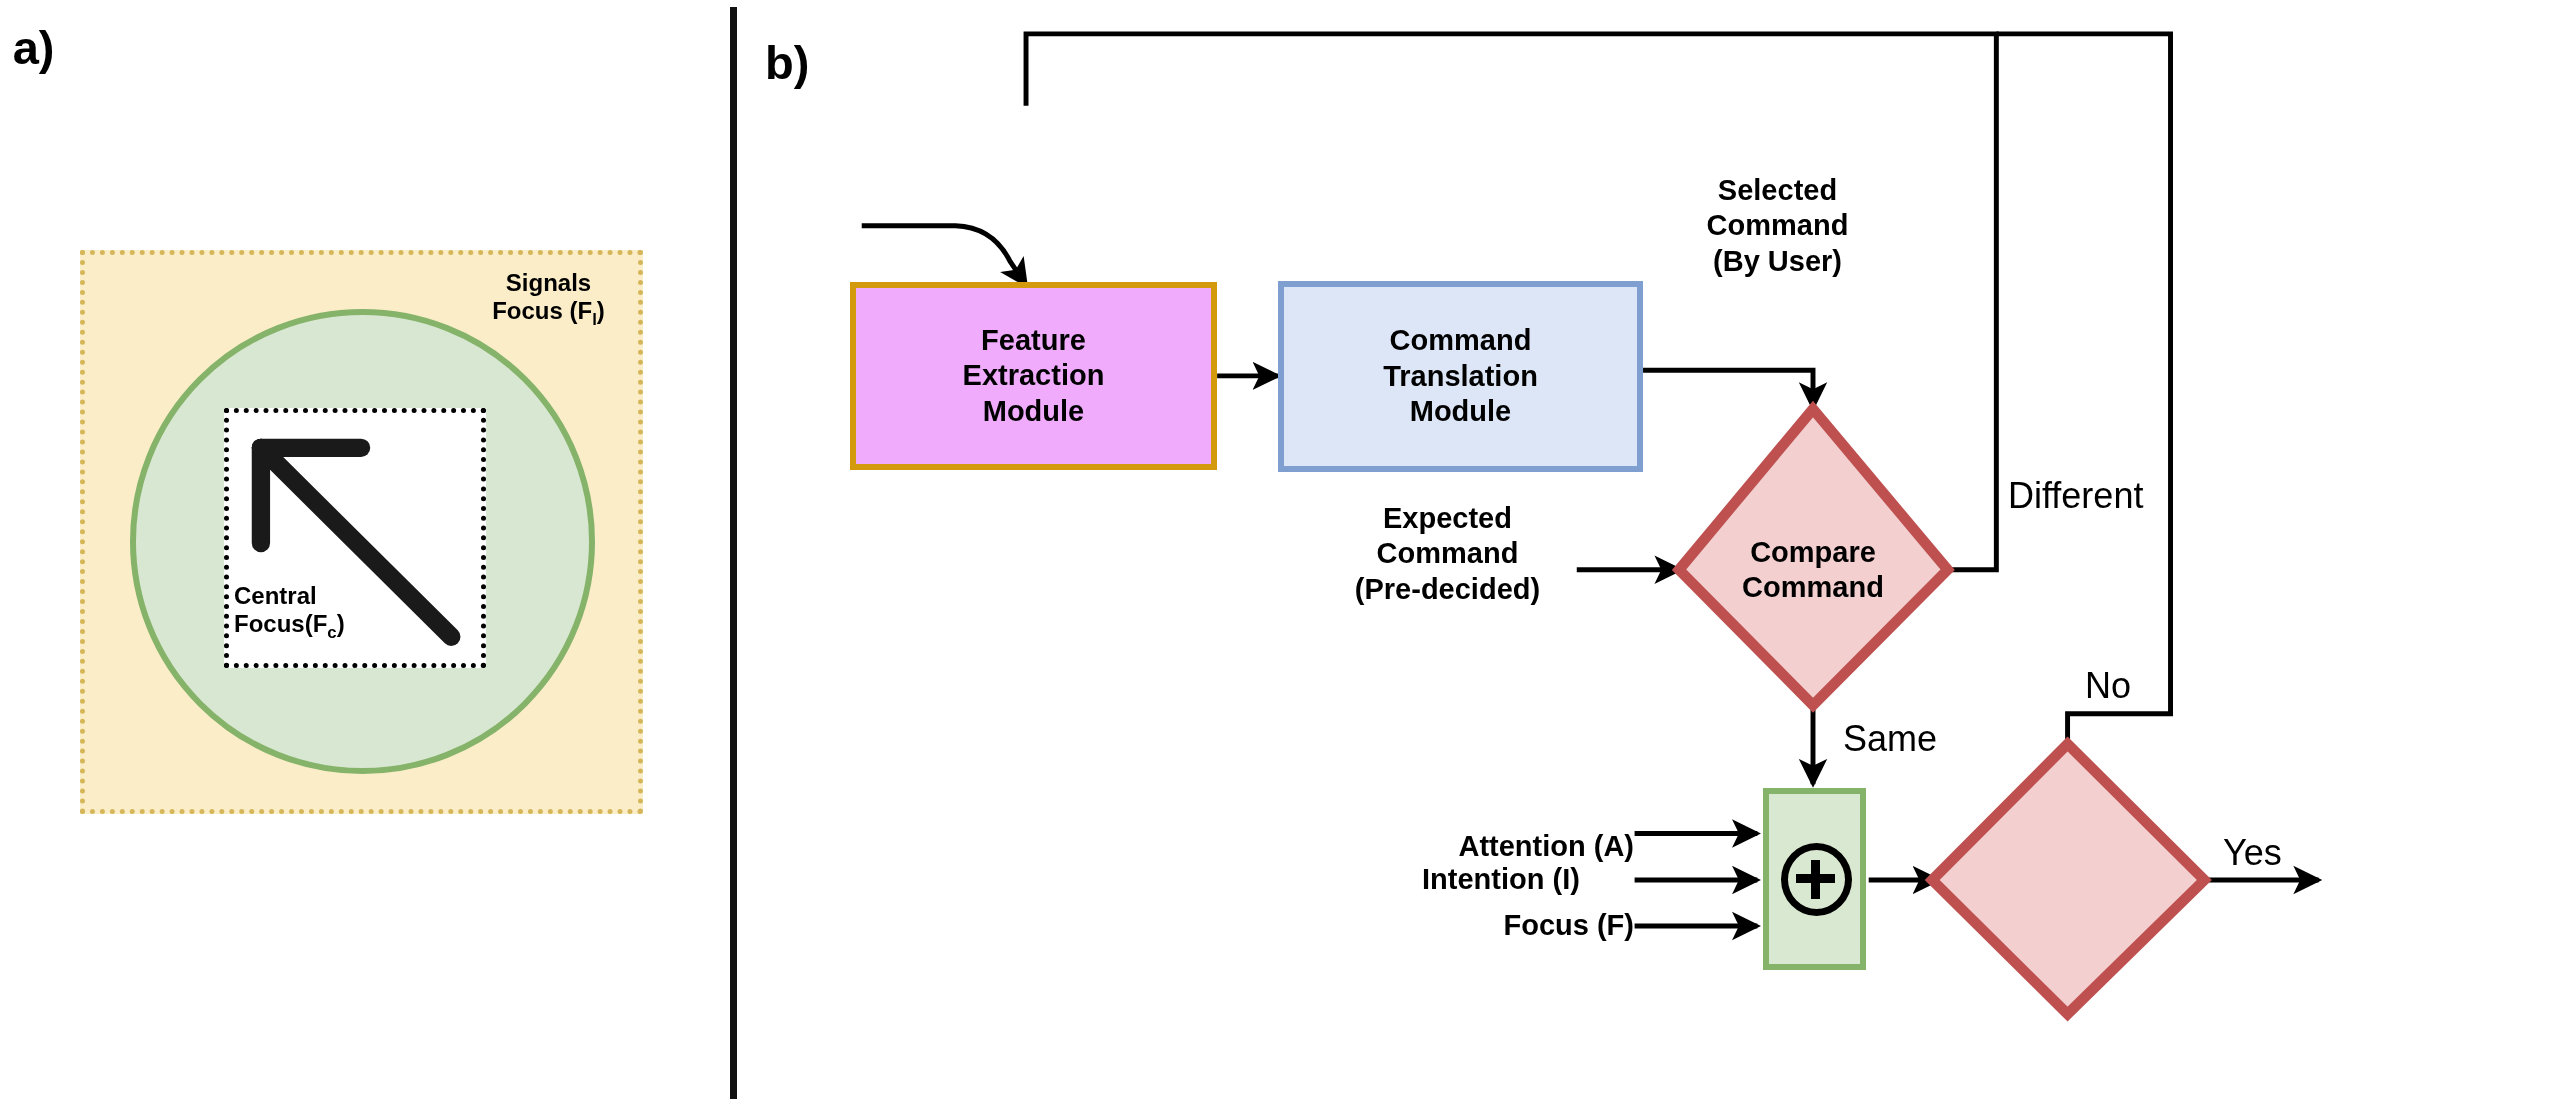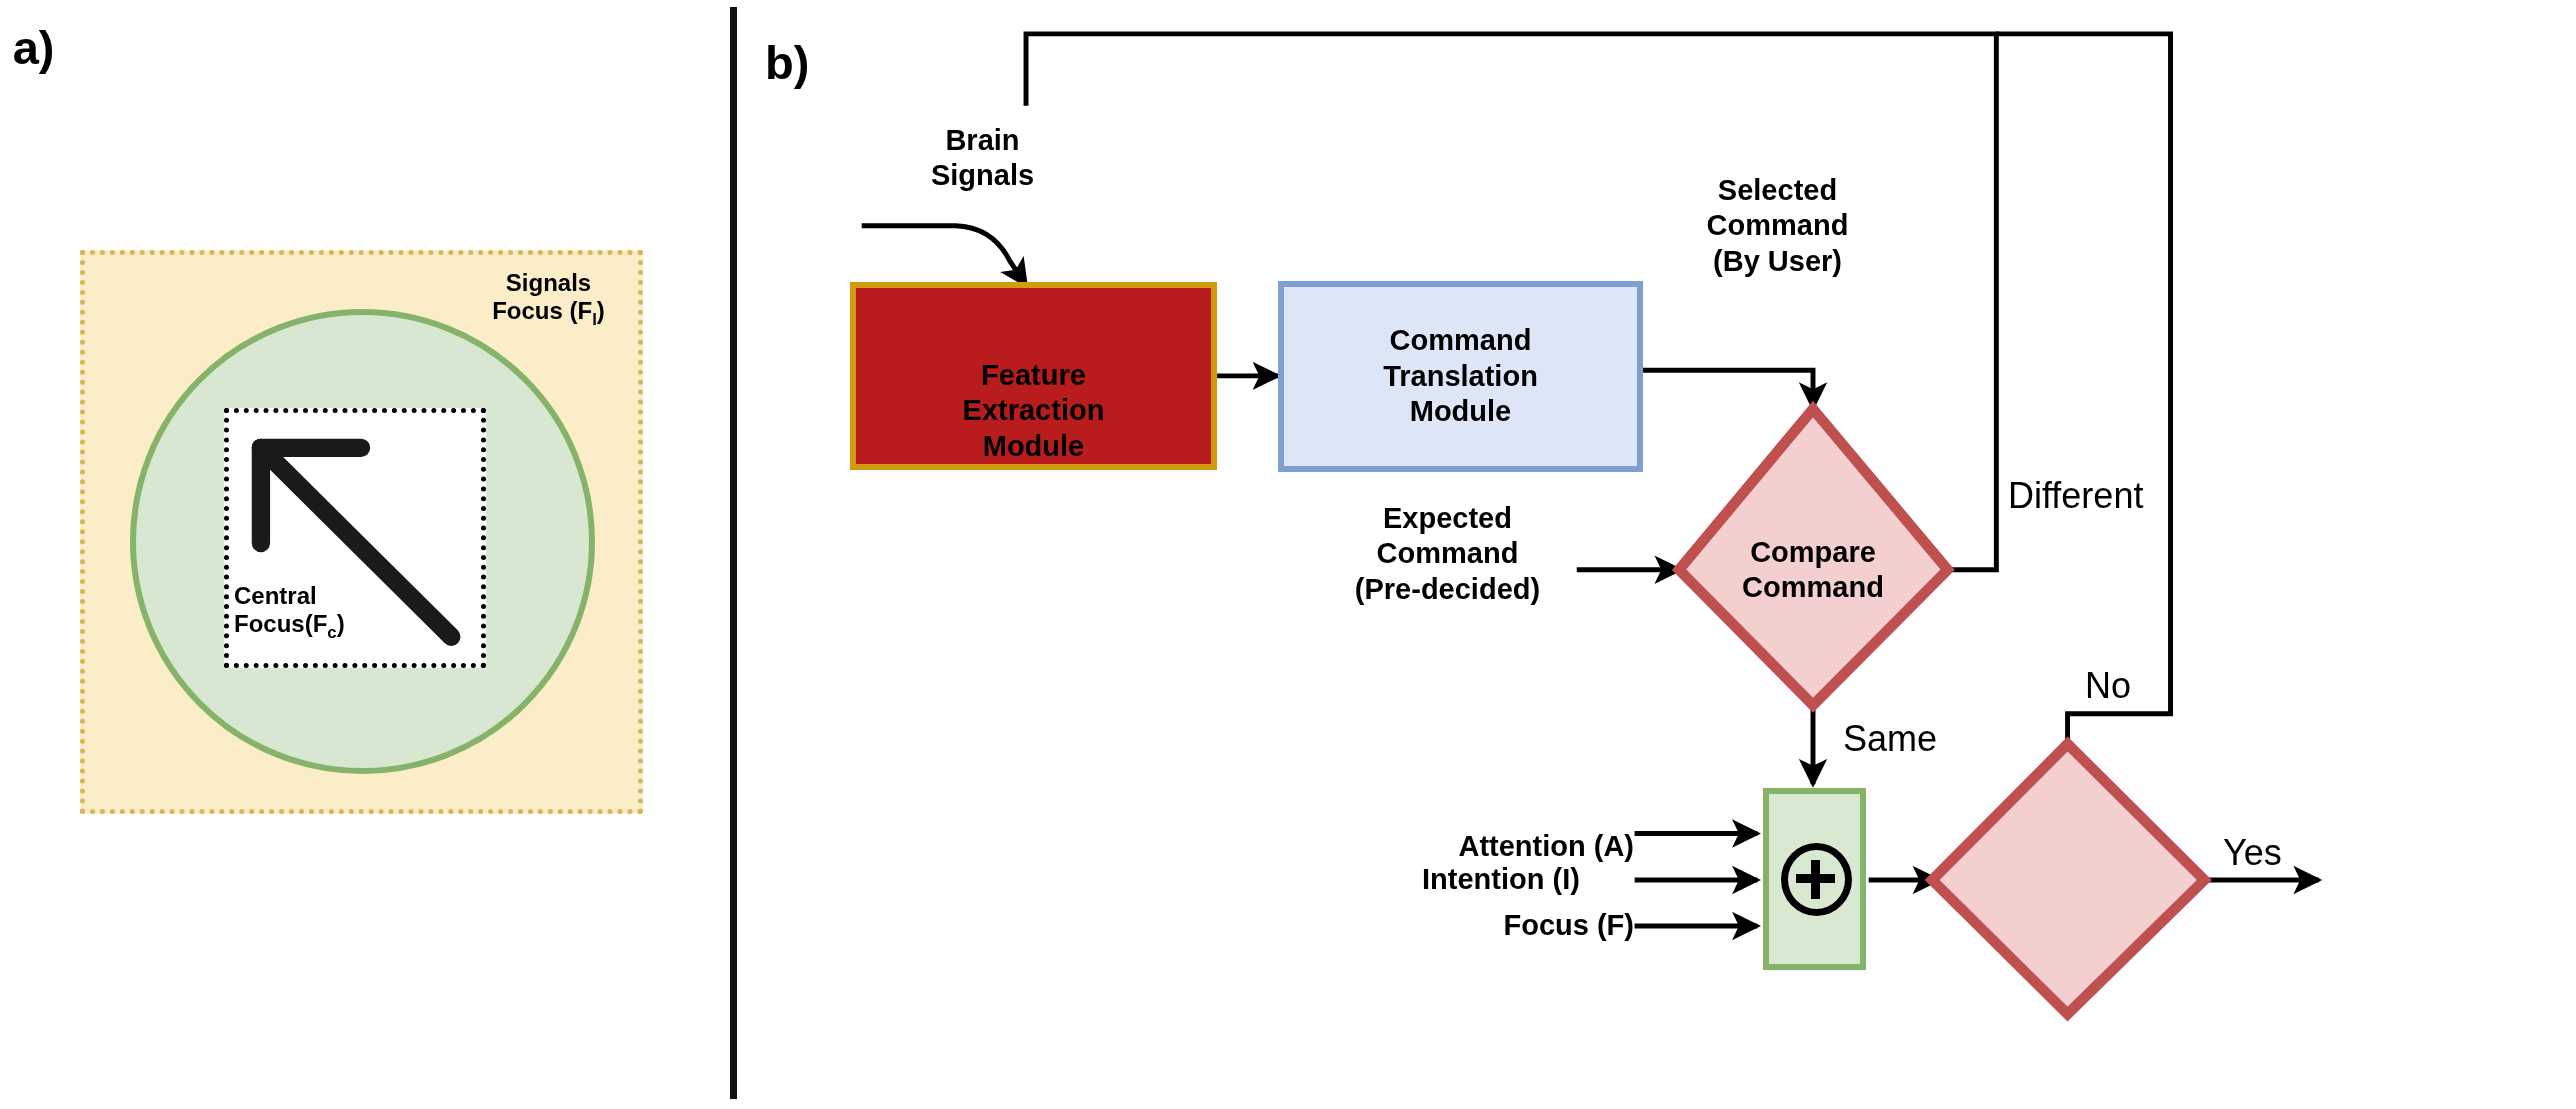--- a/index.html
+++ b/index.html
@@ -18,21 +18,21 @@
   .a-lab-left{text-align:left;}
   .sub{font-size:0.70em;vertical-align:sub;}
 
   
   .node-text{font-size:29px;font-weight:bold;color:#000;line-height:1.22;text-align:center;}
   .free-bold{font-size:29px;font-weight:bold;color:#000;line-height:1.22;}
   .edge-lab{font-size:36px;font-weight:normal;color:#000;line-height:1.15;}
 
   
   .box{box-sizing:border-box;}
-  .box-orange{background:#b91c1c;border:6.3px solid #D29A0C;align-items:flex-end;}
+  .box-orange{background:#f0abfc;border:6.3px solid #D29A0C;}
   .box-blue{background:#DCE6F6;border:6.3px solid #7F9FD1;}
   .box-green{background:#D9E8D1;border:6.3px solid #85B36A;}
 
   .divider{background:#111;}
 
   .plus-circle{position:absolute;border:7px solid #000;border-radius:50%;
                box-sizing:border-box;}
   .plus-h{position:absolute;background:#000;}
   .plus-v{position:absolute;background:#000;}
 </style>
@@ -139,24 +139,20 @@
     </div>
   </div>
 
   <div class="abs box box-green" style="left:1763px;top:788px;width:103px;height:182px;"></div>
   <div class="plus-circle" style="left:1781px;top:843px;width:71px;height:73px;"></div>
   <div class="plus-h" style="left:1796px;top:874px;width:39px;height:9.2px;"></div>
   <div class="plus-v" style="left:1811px;top:860px;width:9.2px;height:39px;"></div>
 
 
 
-  <div class="abs free-bold" style="left:884px;top:123px;width:197px;text-align:center;">
-    <div>Brain</div>
-    <div>Signals</div>
-  </div>
 
   <div class="abs free-bold" style="left:1647px;top:173px;width:261px;text-align:center;">
     <div>Selected</div>
     <div>Command</div>
     <div>(By User)</div>
   </div>
 
   <div class="abs free-bold" style="left:1312px;top:501px;width:271px;text-align:center;">
     <div>Expected</div>
     <div>Command</div>

